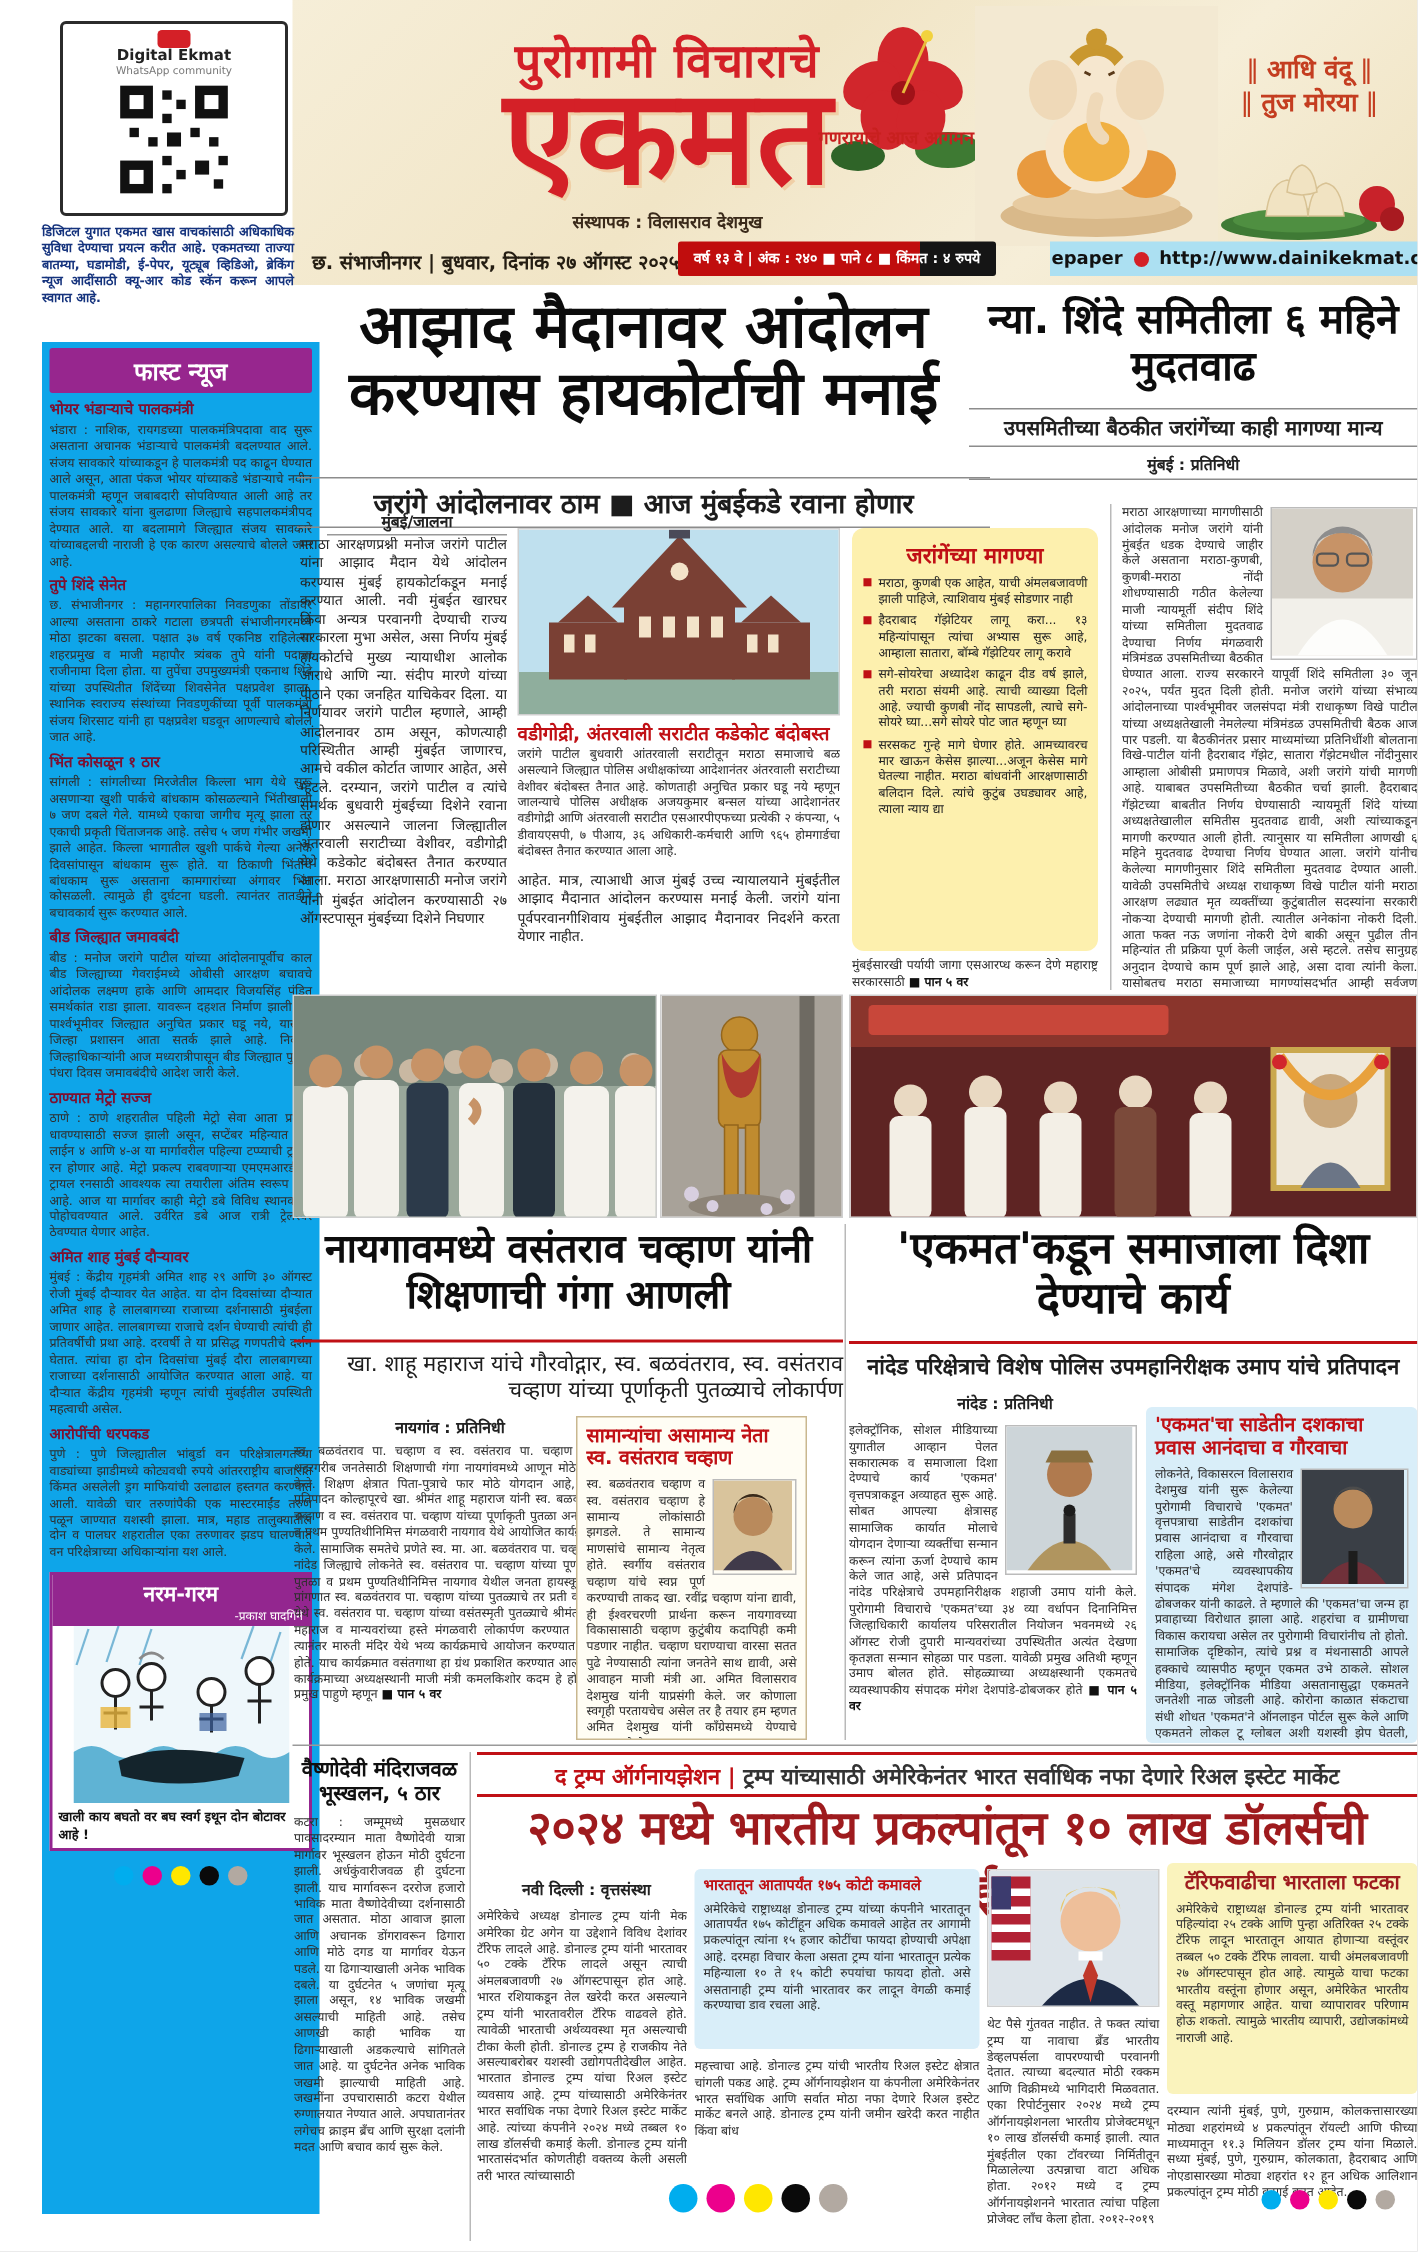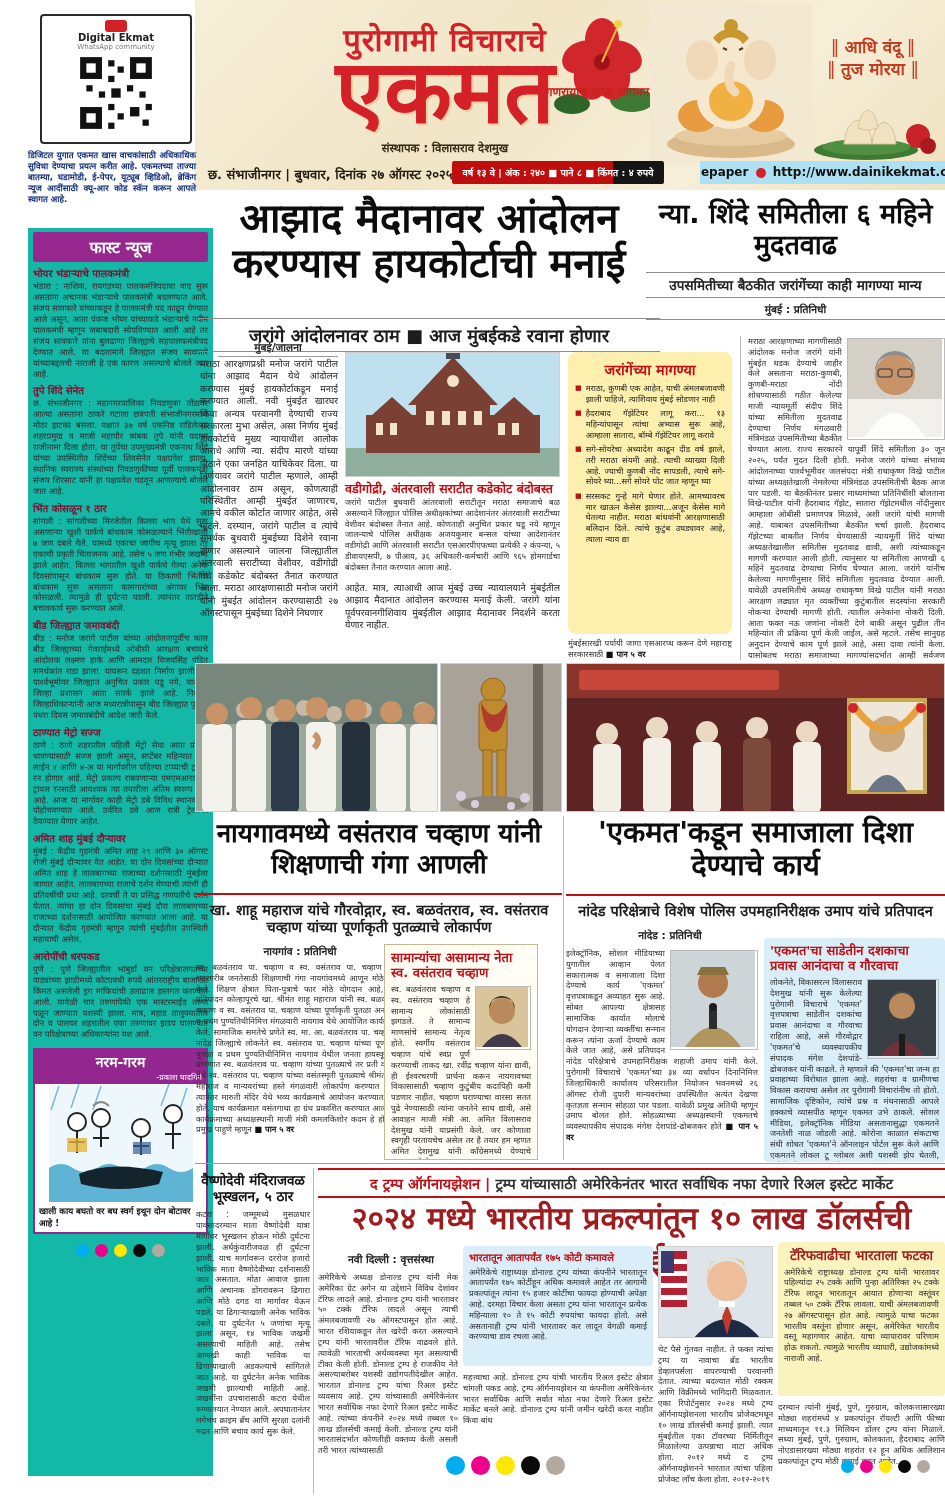--- a/index.html
+++ b/index.html
@@ -23,21 +23,21 @@
   .blessing{left:812px;top:36px;width:122px;font-size:17px;line-height:1.3;font-weight:800;color:#c43d20;text-align:center;}
   .blessing .bar{color:#c43d20;font-weight:normal;}
   .dateline{left:208px;top:165px;width:330px;font-size:13px;font-weight:800;color:#241d12;}
   .edition{left:452px;top:161px;width:212px;height:23px;line-height:23px;
      background:linear-gradient(90deg,#c00d0d 0 76%,#151515 76%);color:#fff;font-size:9.5px;font-weight:bold;
      text-align:center;border-radius:2px;}
   .epaper-bar{left:700px;top:161px;width:269px;height:23px;background:#ace0f2;color:#111;
      font-size:12px;font-weight:bold;text-align:center;line-height:23px;}
   .ekmat-dot{display:inline-block;width:10px;height:10px;border-radius:50%;background:#d42027;vertical-align:middle;margin:0 3px;}
   
-  .fastcol{left:28px;top:228px;width:185px;height:1248px;background:#14b8a6;box-sizing:border-box;padding:0 5px;}
+  .fastcol{left:28px;top:228px;width:185px;height:1248px;background:#0ea5e9;box-sizing:border-box;padding:0 5px;}
   .fast-head{margin:4px 0 2px 0;background:#97268e;color:#fff;font-size:16px;font-weight:800;
      text-align:center;padding:4px 0;border-radius:2px;}
   .fast-title{font-size:10px;font-weight:800;color:#7c1030;margin:6px 0 2px 0;line-height:1.1;}
   .fast-body{font-size:8.3px;line-height:1.32;color:#2e2e2e;}
   .cartoon-box{margin-top:8px;border:2px solid #93268f;background:#fff;}
   .cartoon-head{background:#93268f;color:#fff;padding:2px 4px;}
   .cartoon-title{font-size:14px;font-weight:800;text-align:center;}
   .cartoon-byline{font-size:8px;text-align:right;}
   .cartoon-cap{font-size:8.6px;font-weight:bold;color:#111;padding:3px 4px;}
   .dots{display:flex;gap:6px;justify-content:center;align-items:center;}
@@ -63,21 +63,21 @@
   .pageref{font-weight:800;color:#111;}
   
   .shinde-hl{left:646px;top:198px;width:299px;font-size:27px;line-height:1.15;font-weight:800;color:#0c0c0c;text-align:center;}
   .shinde-sub{left:646px;top:272px;width:299px;font-size:13.5px;font-weight:800;text-align:center;color:#222;
      border-top:1px solid #8c8c8c;border-bottom:1px solid #8c8c8c;padding:3px 0;}
   .shinde-by{left:646px;top:302px;width:299px;border-bottom:1px solid #8c8c8c;padding-bottom:3px;}
   
   .ph{overflow:hidden;border:1px solid #cfcfcf;box-sizing:border-box;}
   
   .nai-hl{left:196px;top:818px;width:366px;font-size:26px;line-height:1.18;font-weight:800;text-align:center;color:#0d0d0d;}
-  .nai-sub{left:196px;top:902px;width:366px;font-size:14.5px;line-height:1.2;font-weight:700;text-align:center;color:#1d1d1d;}
+  .nai-sub{left:196px;top:902px;width:366px;font-size:14.5px;line-height:1.2;font-weight:400;text-align:right;color:#1d1d1d;}
   .sidebox{box-sizing:border-box;border:1px solid #c9b78f;background:#fffdf4;padding:6px;}
   .sidebox-title{font-size:13px;line-height:1.15;font-weight:800;color:#c01015;margin-bottom:3px;}
   .ek-hl{left:566px;top:816px;width:379px;font-size:29px;line-height:1.15;font-weight:800;text-align:center;color:#0d0d0d;}
   .ek-sub{left:566px;top:900px;width:379px;font-size:14.5px;font-weight:800;text-align:center;color:#1d1d1d;}
   .bluebox{box-sizing:border-box;background:#d9eef9;border-radius:4px;padding:6px;}
   .bluebox .sidebox-title{color:#c01015;}
   
   .vai-hl{font-size:13.5px;line-height:1.2;font-weight:800;text-align:center;color:#101010;}
   .kicker{left:318px;top:1168px;width:627px;border-top:2px solid #c01015;border-bottom:2px solid #c01015;
      font-size:14.5px;font-weight:800;padding:3px 0;text-align:center;color:#333;}

